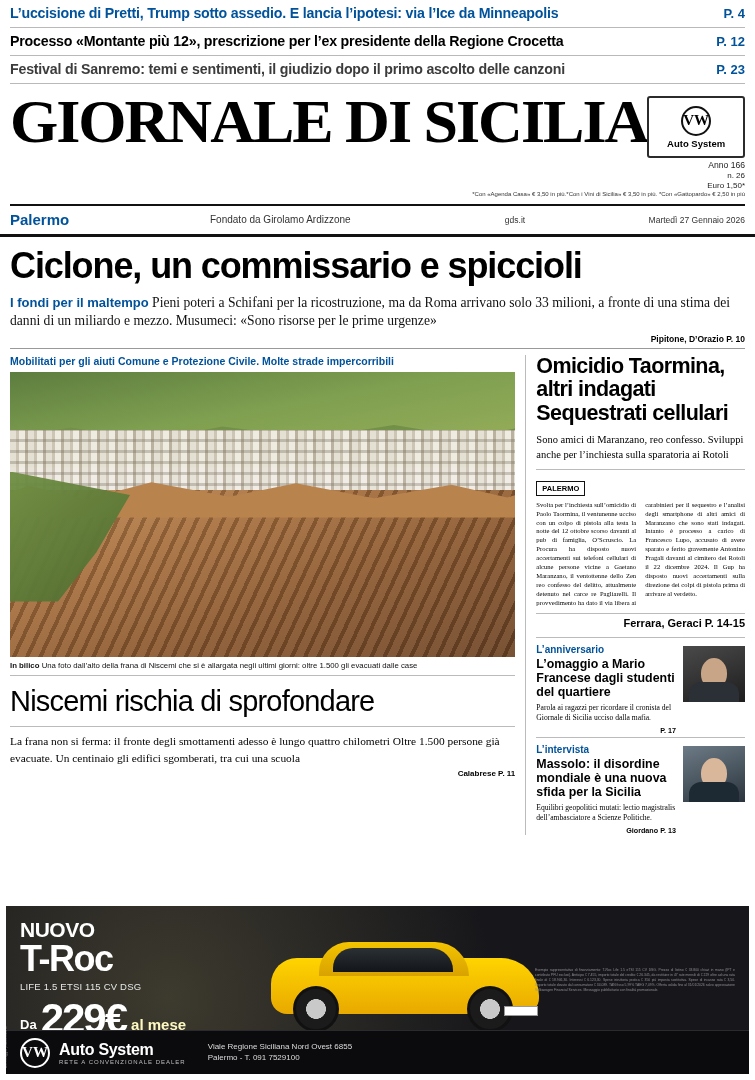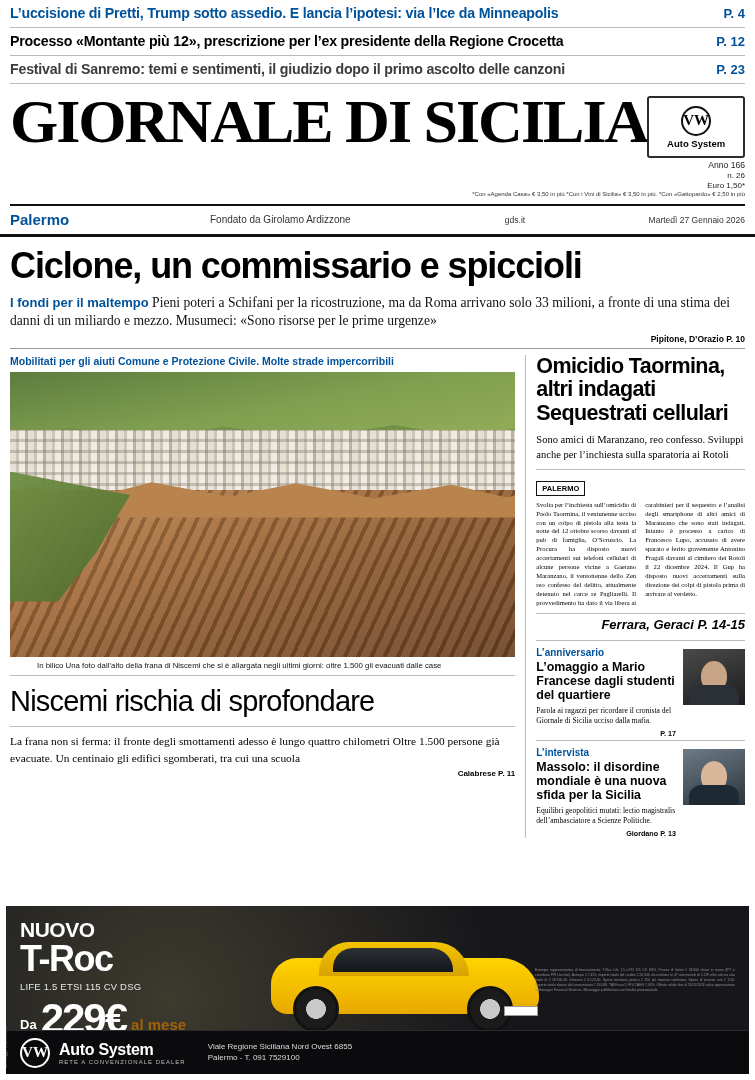--- a/index.html
+++ b/index.html
@@ -129,21 +129,21 @@
   .greenleft{
     position:absolute; left:0; top:100px; width:120px; height:130px;
     background:linear-gradient(140deg,#6f8f43,#4e6a2f);
     clip-path:polygon(0 0,100% 18%,72% 62%,40% 100%,0 100%);
     opacity:.95;
   }
   .cap {
     font-size:7.8px; line-height:1.25; padding:4px 0 5px 0;
     border-bottom:1px solid #bbb; color:#111;
   }
-  .cap b { font-weight:normal;margin-left:27px; }
+  .cap b { font-weight:bold; }
   .colL h2 {
     margin:9px 0 8px 0; font-size:29px; font-weight:normal; letter-spacing:-0.8px;
     font-family:"Liberation Sans", sans-serif;
   }
   .colL .deck {
     font-size:11.4px; line-height:1.45; font-family:"Liberation Serif", serif;
     border-top:1px solid #bbb; padding-top:6px;
   }
   .colL .credit { text-align:right; font-size:8px; font-weight:bold; margin-top:3px; }
 
@@ -158,21 +158,21 @@
   .tagbox {
     display:inline-block; border:1px solid #111; font-size:7.5px; font-weight:bold;
     padding:2px 5px; margin-bottom:5px;
   }
   .twocol {
     column-count:2; column-gap:9px;
     font-size:6.6px; line-height:1.35; text-align:justify;
     font-family:"Liberation Serif", serif;
     border-bottom:1px solid #bbb; padding-bottom:5px;
   }
-  .rcredit { text-align:right; font-size:13px; font-weight:bold; margin:3px 0 8px 0;font-style:italic; }
+  .rcredit { text-align:right; font-size:11px; font-weight:bold; margin:3px 0 8px 0; }
 
   .brief { display:flex; gap:7px; border-top:1px solid #bbb; padding-top:6px; margin-top:2px;}
   .brief .bt { flex:1; }
   .brief .k { color:#00529b; font-size:10px; font-weight:bold; }
   .brief .h { font-size:12.4px; font-weight:bold; line-height:1.14; margin-top:2px; }
   .brief .p { font-size:7.6px; line-height:1.3; margin-top:4px; font-family:"Liberation Serif", serif;}
   .brief .c { text-align:right; font-size:7.2px; font-weight:bold; margin-top:3px; }
   .portrait {
     width:62px; height:56px; flex:none; margin-top:2px;
     background:linear-gradient(160deg,#4a4a4a,#1d1d1d);
@@ -201,21 +201,21 @@
       radial-gradient(circle at 22% 55%, #3d3a2e 0%, #17171b 55%),
       linear-gradient(90deg,#101015 0%,#1a1a1f 60%,#0e0e12 100%);
   }
   .ad-left { position:absolute; left:14px; top:12px; color:#fff; }
   .ad-nuovo { font-size:21px; font-weight:bold; letter-spacing:-0.5px; }
   .ad-troc { font-size:36px; font-weight:bold; letter-spacing:-1.5px; margin-top:-4px; }
   .ad-spec { font-size:9.5px; color:#e6e6e6; letter-spacing:0.2px; margin-top:1px; }
   .ad-price { display:flex; align-items:flex-end; color:#fff; margin-top:8px; }
   .ad-da { font-size:13px; font-weight:bold; margin-right:4px; margin-bottom:6px;}
   .ad-num { font-size:42px; font-weight:bold; letter-spacing:-2px; line-height:0.9;text-decoration:underline; }
-  .ad-mese { font-size:15px; font-weight:bold; margin-left:5px; margin-bottom:5px; color:#a16207;}
+  .ad-mese { font-size:15px; font-weight:bold; margin-left:5px; margin-bottom:5px; color:#fef9c3;}
   .ad-tan { font-size:9px; color:#f0f0f0; margin-top:2px; }
   .ad-car {
     position:absolute; left:255px; top:36px; width:290px; height:96px;
   }
   .car-body {
     position:absolute; left:10px; top:16px; width:268px; height:56px;
     background:linear-gradient(180deg,#ffd400,#e8a900);
     border-radius:26px 38px 16px 16px;
   }
   .car-cab {

